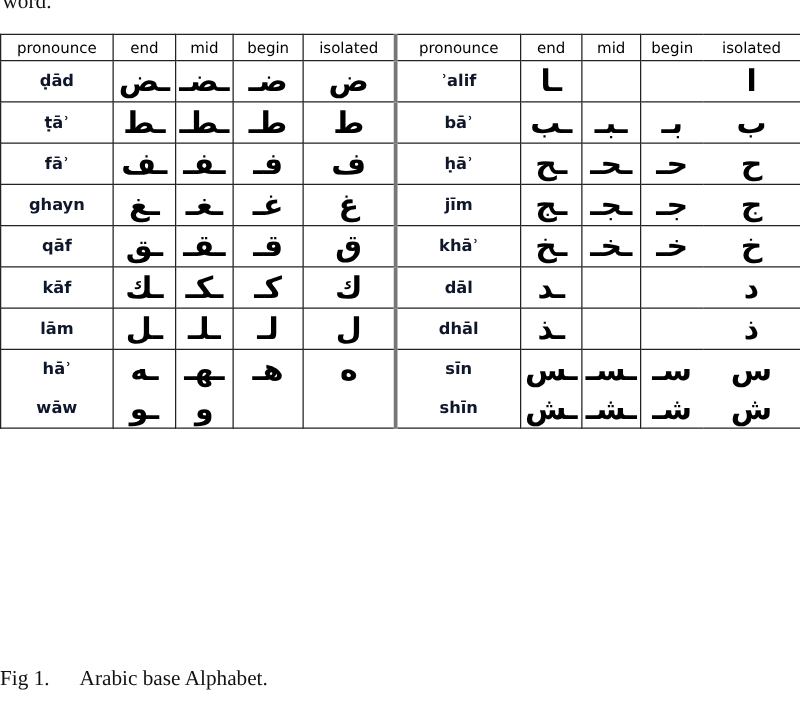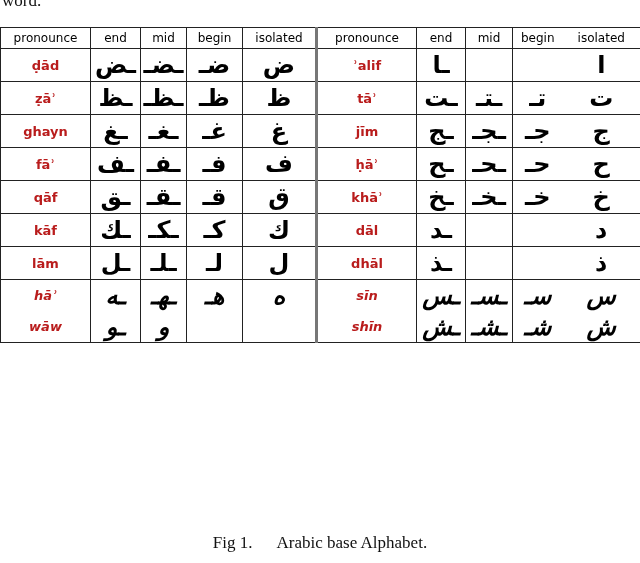--- a/index.html
+++ b/index.html
@@ -2,28 +2,28 @@
 <html><head>
 <meta charset="utf-8">
 <style>
   html, body { margin: 0; padding: 0; background: #ffffff; }
   body { width: 640px; height: 563px; position: relative; overflow: hidden; font-family: "DejaVu Sans", sans-serif; color: #000; }
   .cutoff-text { position: absolute; left: 2px; top: -9px; font-family: "Liberation Serif", serif; font-size: 17px; color: #111; }
   .alpha-table { position: absolute; left: 0; top: 27px; width: 640px; border-collapse: collapse; table-layout: fixed; padding-left: 16px; }
   .alpha-table td, .alpha-table th { border: 1px solid #222; text-align: center; vertical-align: middle; padding: 0; overflow: hidden; white-space: nowrap; }
   .alpha-table th { height: 20px; font-weight: normal; font-size: 12px; font-family: "DejaVu Sans", sans-serif; }
   .alpha-table td { height: 32px; }
-  .pron { font-size: 13px; font-weight: bold; font-family: "DejaVu Sans", sans-serif; color: #b91c1c; }
+  .pron { font-size: 13px; font-weight: bold; font-family: "DejaVu Sans", sans-serif; color: #0f172a; }
   .ar { font-size: 24px; font-weight: bold; font-family: "DejaVu Sans", sans-serif; color: #000; line-height: 1; }
   .divider-left { border-right: 3px solid #777 !important; }
   .no-right { border-right: none !important; }
   .no-left { border-left: none !important; }
   .stack { display: flex; flex-direction: column; justify-content: space-around; height: 62px; }
-  .stack span { display: block; font-style: italic; }
-  .caption { position: absolute; left: 0; width: 640px; top: 533px; text-align: center; font-family: "Liberation Serif", serif; font-size: 17px; color: #111; }
+  .stack span { display: block; }
+  .caption { position: absolute; left: 0; width: 640px; top: 533px; font-family: "Liberation Serif", serif; font-size: 17px; color: #111; }
   .caption .fig-label { margin-right: 24px; }
 </style>
 </head>
 <body>
 
 <div class="cutoff-text">word.</div>
 
 <table class="alpha-table">
   <colgroup>
     <col style="width:90px">
@@ -59,62 +59,62 @@
       <td class="ar">ـضـ</td>
       <td class="ar">ضـ</td>
       <td class="ar divider-left">ض</td>
       <td class="pron">ʾalif</td>
       <td class="ar">ـا</td>
       <td class="ar">&nbsp;</td>
       <td class="ar no-right">&nbsp;</td>
       <td class="ar no-left">ا</td>
     </tr>
 
-
-    <tr>
-      <td class="pron">ẓāʾ</td>
-      <td class="ar">ـظ</td>
-      <td class="ar">ـظـ</td>
-      <td class="ar">ظـ</td>
-      <td class="ar divider-left">ظ</td>
-      <td class="pron">tāʾ</td>
-      <td class="ar">ـت</td>
-      <td class="ar">ـتـ</td>
-      <td class="ar no-right">تـ</td>
-      <td class="ar no-left">ت</td>
-    </tr>
-
+    <tr>
+      <td class="pron">ṭāʾ</td>
+      <td class="ar">ـط</td>
+      <td class="ar">ـطـ</td>
+      <td class="ar">طـ</td>
+      <td class="ar divider-left">ط</td>
+      <td class="pron">bāʾ</td>
+      <td class="ar">ـب</td>
+      <td class="ar">ـبـ</td>
+      <td class="ar no-right">بـ</td>
+      <td class="ar no-left">ب</td>
+    </tr>
+
+
+
+    <tr>
+      <td class="pron">fāʾ</td>
+      <td class="ar">ـف</td>
+      <td class="ar">ـفـ</td>
+      <td class="ar">فـ</td>
+      <td class="ar divider-left">ف</td>
+      <td class="pron">ḥāʾ</td>
+      <td class="ar">ـح</td>
+      <td class="ar">ـحـ</td>
+      <td class="ar no-right">حـ</td>
+      <td class="ar no-left">ح</td>
+    </tr>
 
     <tr>
       <td class="pron">ghayn</td>
       <td class="ar">ـغ</td>
       <td class="ar">ـغـ</td>
       <td class="ar">غـ</td>
       <td class="ar divider-left">غ</td>
       <td class="pron">jīm</td>
       <td class="ar">ـج</td>
       <td class="ar">ـجـ</td>
       <td class="ar no-right">جـ</td>
       <td class="ar no-left">ج</td>
     </tr>
 
     <tr>
-      <td class="pron">fāʾ</td>
-      <td class="ar">ـف</td>
-      <td class="ar">ـفـ</td>
-      <td class="ar">فـ</td>
-      <td class="ar divider-left">ف</td>
-      <td class="pron">ḥāʾ</td>
-      <td class="ar">ـح</td>
-      <td class="ar">ـحـ</td>
-      <td class="ar no-right">حـ</td>
-      <td class="ar no-left">ح</td>
-    </tr>
-
-    <tr>
       <td class="pron">qāf</td>
       <td class="ar">ـق</td>
       <td class="ar">ـقـ</td>
       <td class="ar">قـ</td>
       <td class="ar divider-left">ق</td>
       <td class="pron">khāʾ</td>
       <td class="ar">ـخ</td>
       <td class="ar">ـخـ</td>
       <td class="ar no-right">خـ</td>
       <td class="ar no-left">خ</td>

